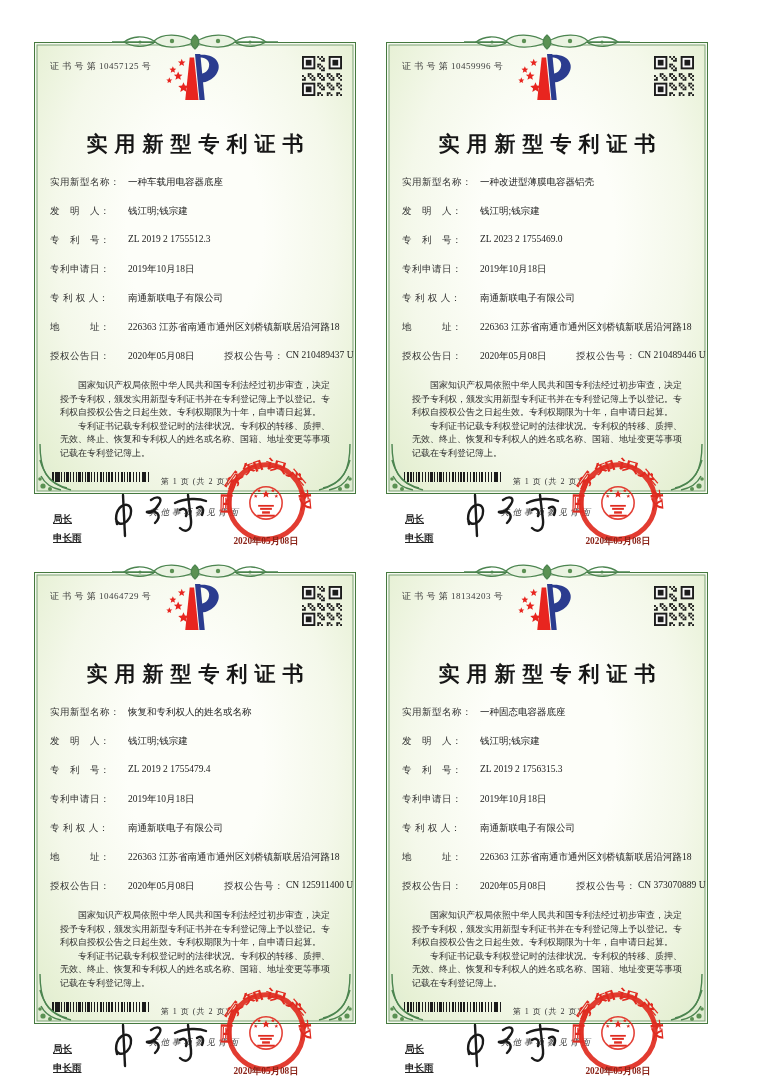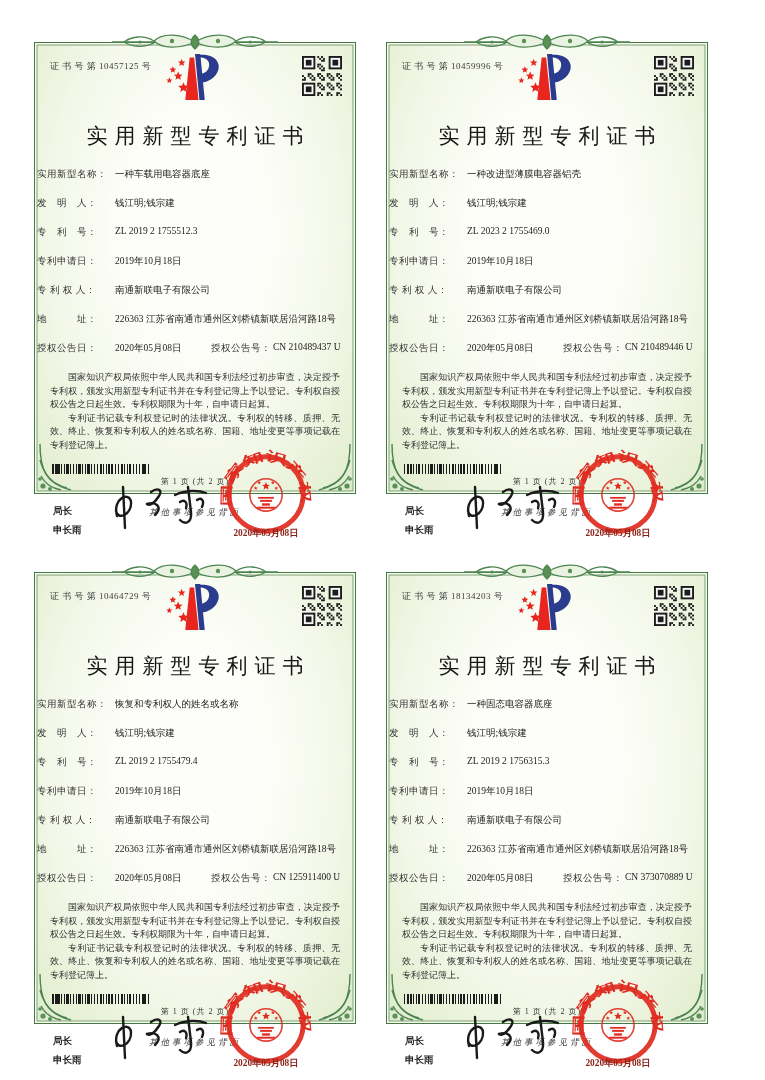--- a/index.html
+++ b/index.html
@@ -14,37 +14,37 @@
     background:radial-gradient(ellipse at 50% 42%,#fdfef9 30%,#f4f8ea 62%,#e6f0d4 88%,#dcead0 100%);}
   .garland{position:absolute;top:5px;left:50%;transform:translateX(-50%);z-index:3;}
   .corner{position:absolute;bottom:34px;z-index:3;}
   .corner.left{left:2px;}
   .corner.right{right:2px;transform:scaleX(-1);}
   .cert-body{position:absolute;left:4px;right:4px;top:18px;bottom:36px;z-index:2;color:#2d2d2d;}
   .row-head{position:relative;height:70px;}
   .cert-no{position:absolute;left:13px;top:16px;font-size:9px;letter-spacing:0.5px;color:#3a3a3a;white-space:nowrap;}
   .logo{position:absolute;left:50%;top:4px;transform:translateX(-50%);}
   .qr{position:absolute;right:11px;top:12px;width:40px;height:40px;}
-  .title{margin-top:8px;text-align:center;font-size:21px;font-weight:400;letter-spacing:7px;color:#161616;text-indent:7px;}
-  .fields{margin-top:18px;padding:0 0;}
+  .title{margin-top:16px;text-align:center;font-size:21px;font-weight:700;letter-spacing:7px;color:#161616;text-indent:7px;}
+  .fields{margin-top:18px;padding:0 13px;}
   .frow{display:flex;align-items:flex-start;font-size:9.5px;margin-bottom:16px;white-space:nowrap;}
   .flabel{flex:none;letter-spacing:0.5px;color:#333;}
   .fval{margin-left:2px;color:#222;overflow:hidden;}
   .frow .flabel{width:76px;}
   .grant .fval{width:86px;flex:none;}
   .grant .flabel2{flex:none;margin-left:10px;letter-spacing:0.5px;color:#333;}
-  .legal{margin-top:0;padding:0 13px;font-size:9px;line-height:1.5;text-align:justify;color:#2e2e2e;}
+  .legal{margin-top:0;padding:0 23px;font-size:9px;line-height:1.5;text-align:justify;color:#2e2e2e;}
   .legal p{margin:0;text-indent:2em;}
   .barcode{margin:12px 0 0 15px;width:97px;height:10px;
     background-image:
       repeating-linear-gradient(90deg,#1c1c1c 0 1.5px,transparent 1.5px 3px),
       repeating-linear-gradient(90deg,#1c1c1c 0 1px,transparent 1px 7px),
       repeating-linear-gradient(90deg,transparent 0 4px,#1c1c1c 4px 5.5px,transparent 5.5px 11px);}
   .sig-area{position:relative;height:80px;margin-top:4px;}
-  .director{position:absolute;left:16px;top:24px;font-size:9.5px;font-weight:700;line-height:1.95;color:#222;font-family:"Liberation Sans","DejaVu Sans",sans-serif;}
+  .director{position:absolute;left:16px;top:24px;font-size:9.5px;font-weight:700;line-height:1.95;color:#222;font-family:"Liberation Sans","DejaVu Sans",sans-serif;text-decoration:underline;}
   .signature{position:absolute;left:66px;top:4px;}
   .seal{position:absolute;right:40px;bottom:14px;z-index:4;}
   .page-note{position:absolute;left:0;right:0;bottom:5px;text-align:center;font-size:8px;letter-spacing:1px;color:#333;}
   .back-note{position:absolute;left:0;right:0;bottom:9px;text-align:center;font-size:8.5px;letter-spacing:3px;color:#3a3a3a;font-style:italic;}
 </style>
 </head>
 <body>
 
 <div class="sheet">
   <div class="grid" id="grid">

